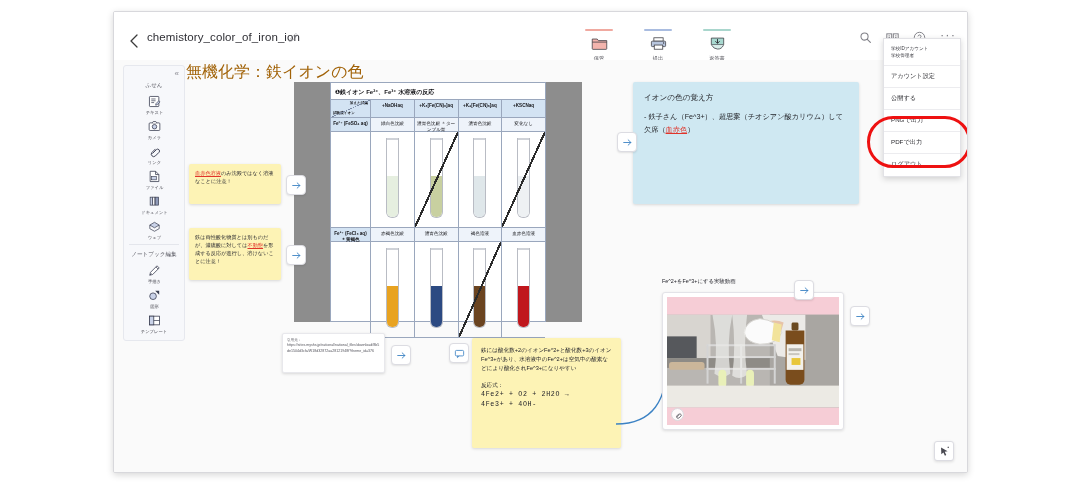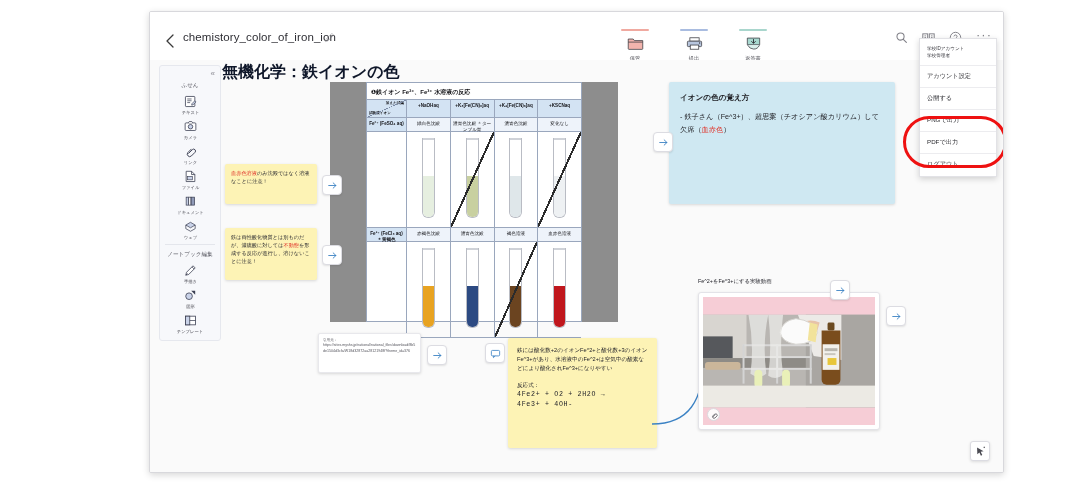--- a/index.html
+++ b/index.html
@@ -2,21 +2,21 @@
 <html><head>
 <meta charset="utf-8">
 <style>
   * { box-sizing: border-box; margin: 0; padding: 0; }
   html, body { width: 1080px; height: 500px; }
   body {
     background: #ffffff;
     font-family: "Liberation Sans", "DejaVu Sans", sans-serif;
     overflow: hidden;
   }
-  #shot { position: relative; width: 988px; height: 500px; background: #ffffff; margin-left: 36px; }
+  #shot { position: relative; width: 988px; height: 500px; background: #ffffff; }
 
   
   .window {
     position: absolute; left: 113px; top: 11px;
     width: 855px; height: 462px;
     background: #ffffff;
     border: 1px solid #d8d8dc;
     border-radius: 2px;
     box-shadow: 0 2px 7px rgba(0,0,0,.16);
     overflow: hidden;
@@ -78,39 +78,39 @@
   .psep { height: 1px; background: #e4e6ec; margin: 3px 5px; }
   .pgrid { display: flex; flex-wrap: wrap; justify-content: center; gap: 1px 0; }
   .pitem { width: 31px; text-align: center; padding: 2px 0 1px; cursor: pointer; }
   .pitem .pico { height: 15px; display: flex; align-items: center; justify-content: center; }
   .pitem .plab { font-size: 4.6px; color: #4c4c55; margin-top: 1px; transform: scale(.94); white-space: nowrap; }
   .pitem.wide { width: 100%; }
 
   
   .canvas-title {
     position: absolute; left: 72px; top: 2px;
-    font-size: 16px; font-weight: bold; color: #0f172a; white-space: nowrap;
+    font-size: 16px; font-weight: normal; color: #a16207; white-space: nowrap;
   }
 
   
   .note { position: absolute; border-radius: 2px; box-shadow: 0 1px 3px rgba(0,0,0,.14); }
   .note-yellow { background: #fdf3b5; }
   .note-cyan { background: #cfe8f2; }
   .note-txt { font-size: 5.2px; line-height: 1.55; color: #2b2b30; padding: 5px 6px; }
-  .red { color: #e0342a; }
+  .red { color: #e0342a; text-decoration: underline; }
   .blue { color: #1b4fd8; }
 
   .n1 { left: 75px; top: 104px; width: 92px; height: 40px; }
   .n2 { left: 75px; top: 168px; width: 92px; height: 52px; }
   .n-cite { left: 168px; top: 273px; width: 103px; height: 40px; background: #fff; border: 1px solid #e8e8ec; }
   .cite-txt { font-size: 3.6px; line-height: 1.5; color: #56565e; padding: 4px 4px; word-break: break-all; }
 
   .n-cyan-big { left: 519px; top: 22px; width: 226px; height: 122px; }
   .cyan-txt { padding: 9px 11px; font-size: 7.2px; line-height: 1.75; color: #1d1d22; }
-  .cyan-txt .hd { font-weight: bold; font-size: 7.6px; display: block; margin-bottom: 7px; }
+  .cyan-txt .hd { font-weight: normal; font-size: 7.6px; display: block; margin-bottom: 7px; }
   .cyan-txt p { margin-bottom: 6px; }
 
   .n-yellow-big { left: 358px; top: 278px; width: 149px; height: 110px; }
   .ybig-txt { padding: 8px 9px; font-size: 5.6px; line-height: 1.62; color: #23232a; }
   .ybig-txt .rx { display: block; margin-top: 8px; }
   .ybig-txt .eq { font-family: "Liberation Mono", "DejaVu Sans Mono", monospace; font-size: 6.6px; letter-spacing: .7px; line-height: 1.55; }
 
   
   .arrow-btn {
     position: absolute; width: 20px; height: 20px; border-radius: 4px;

